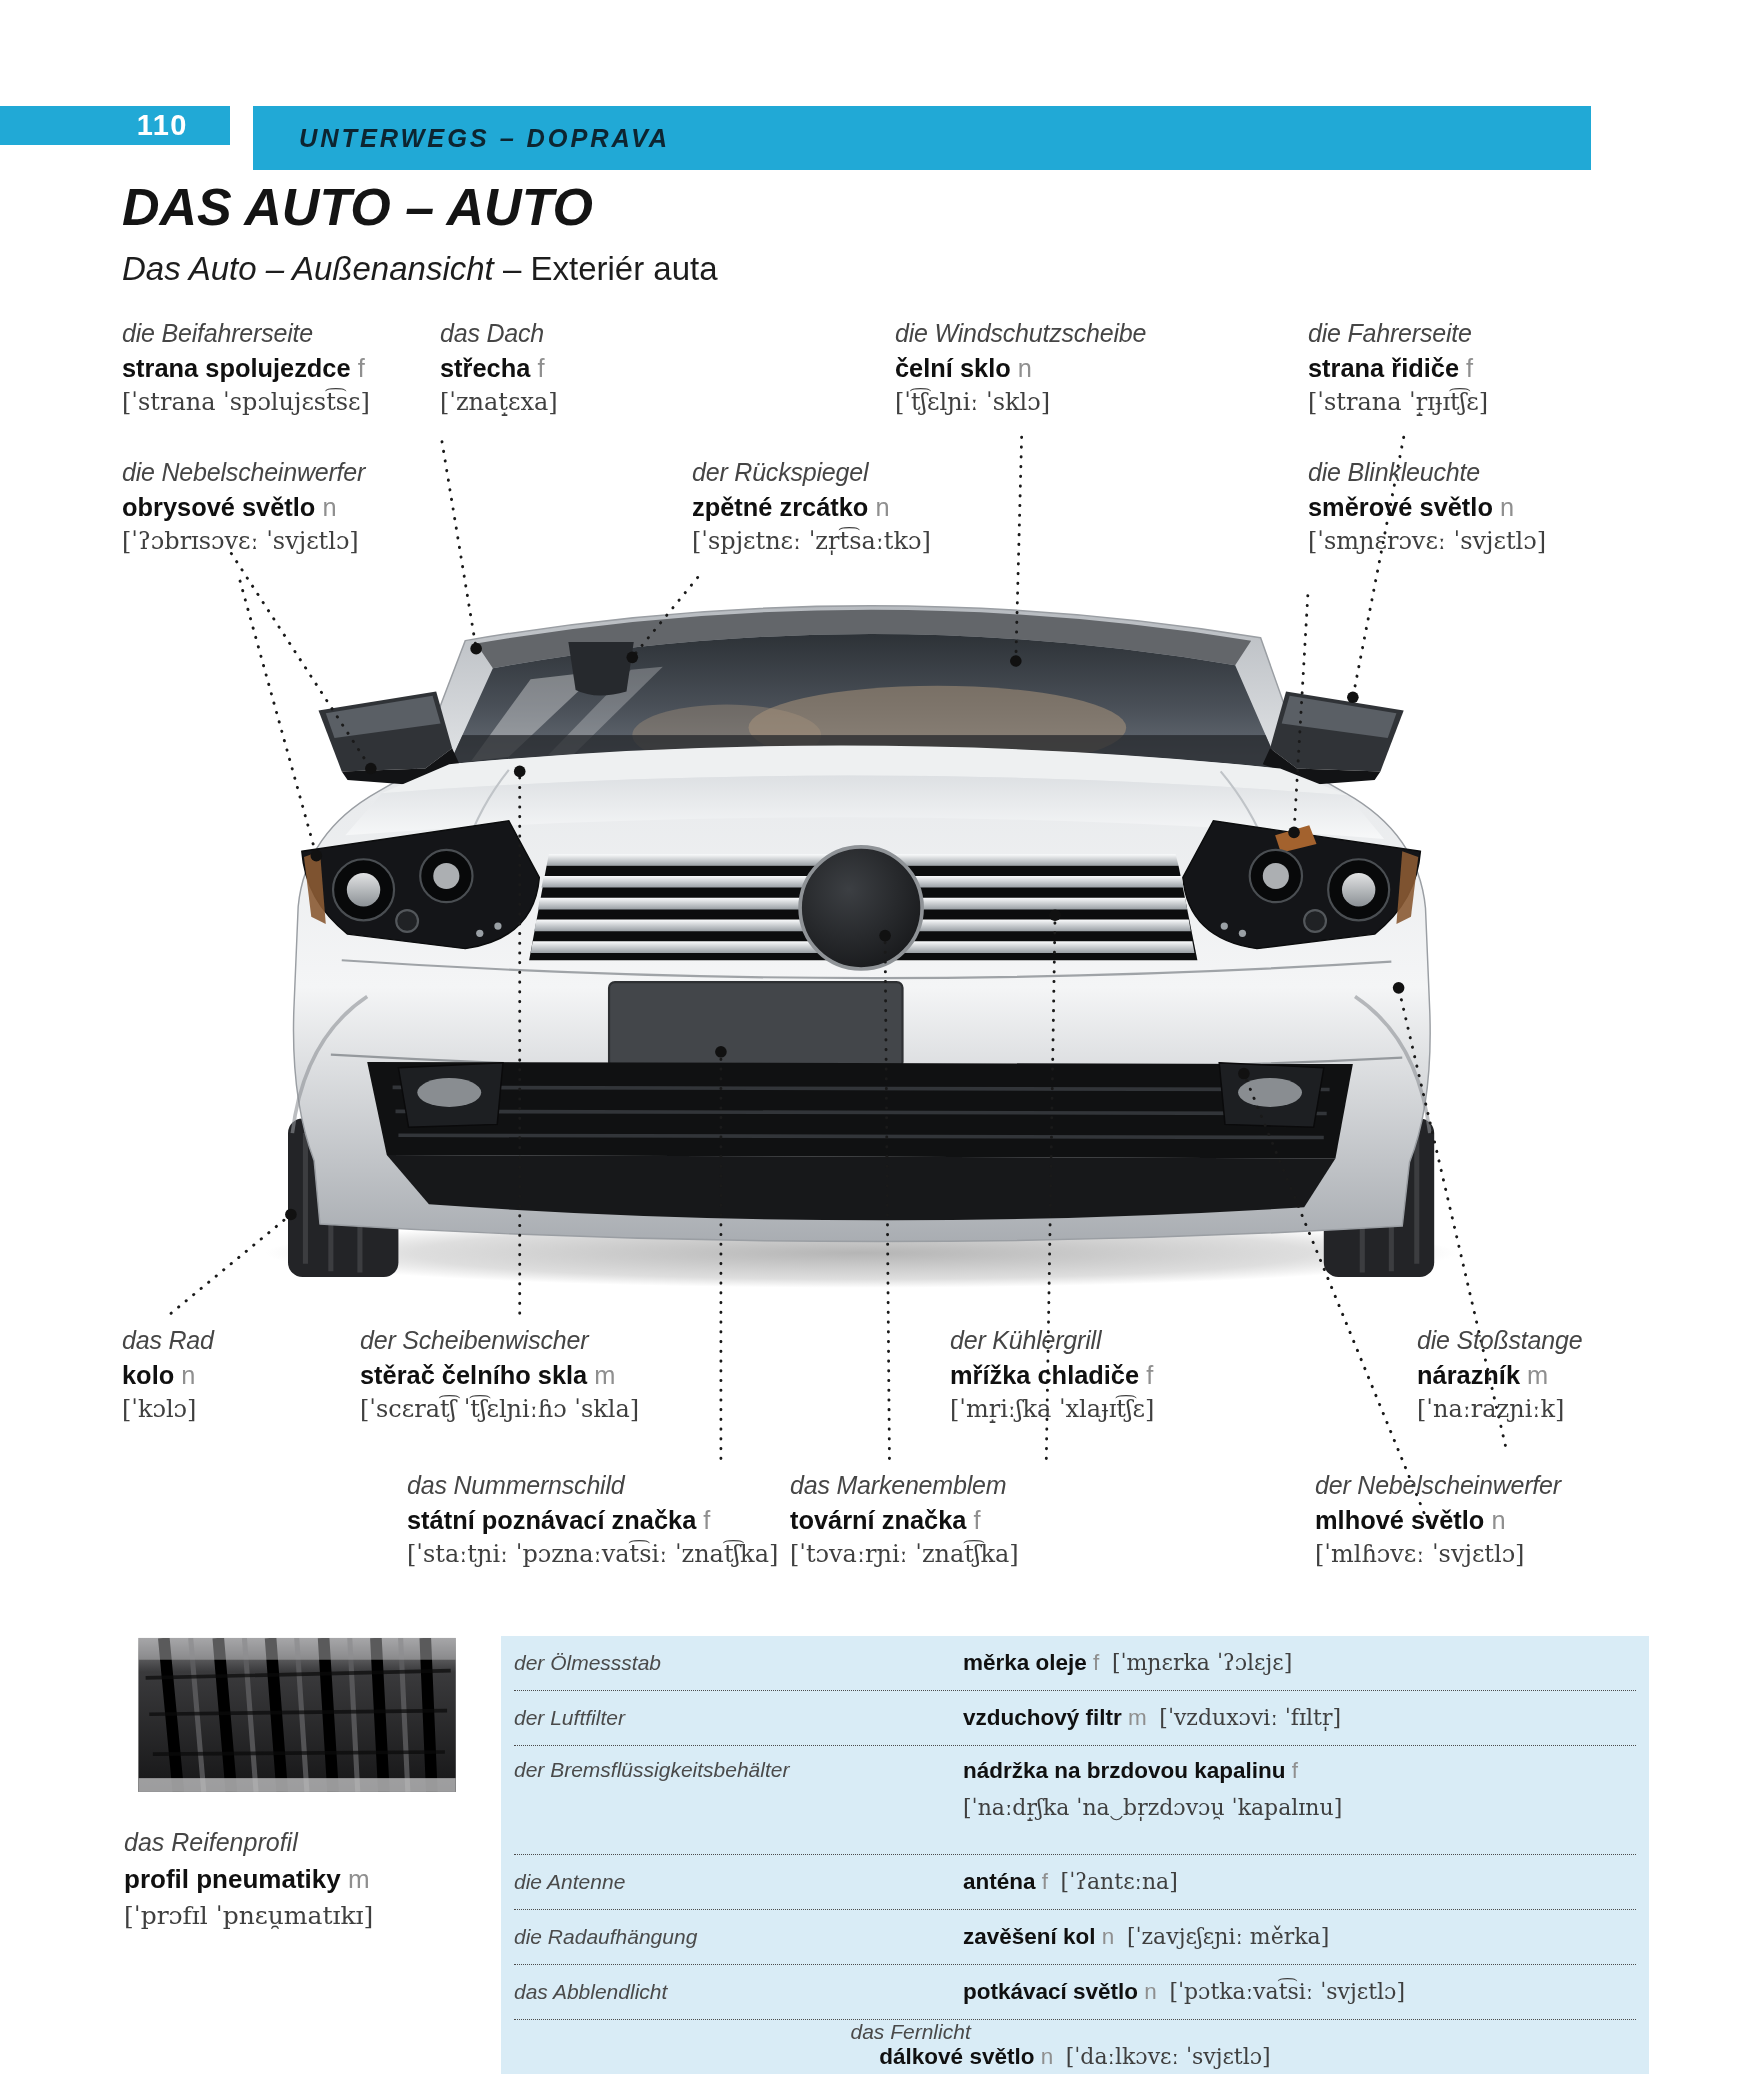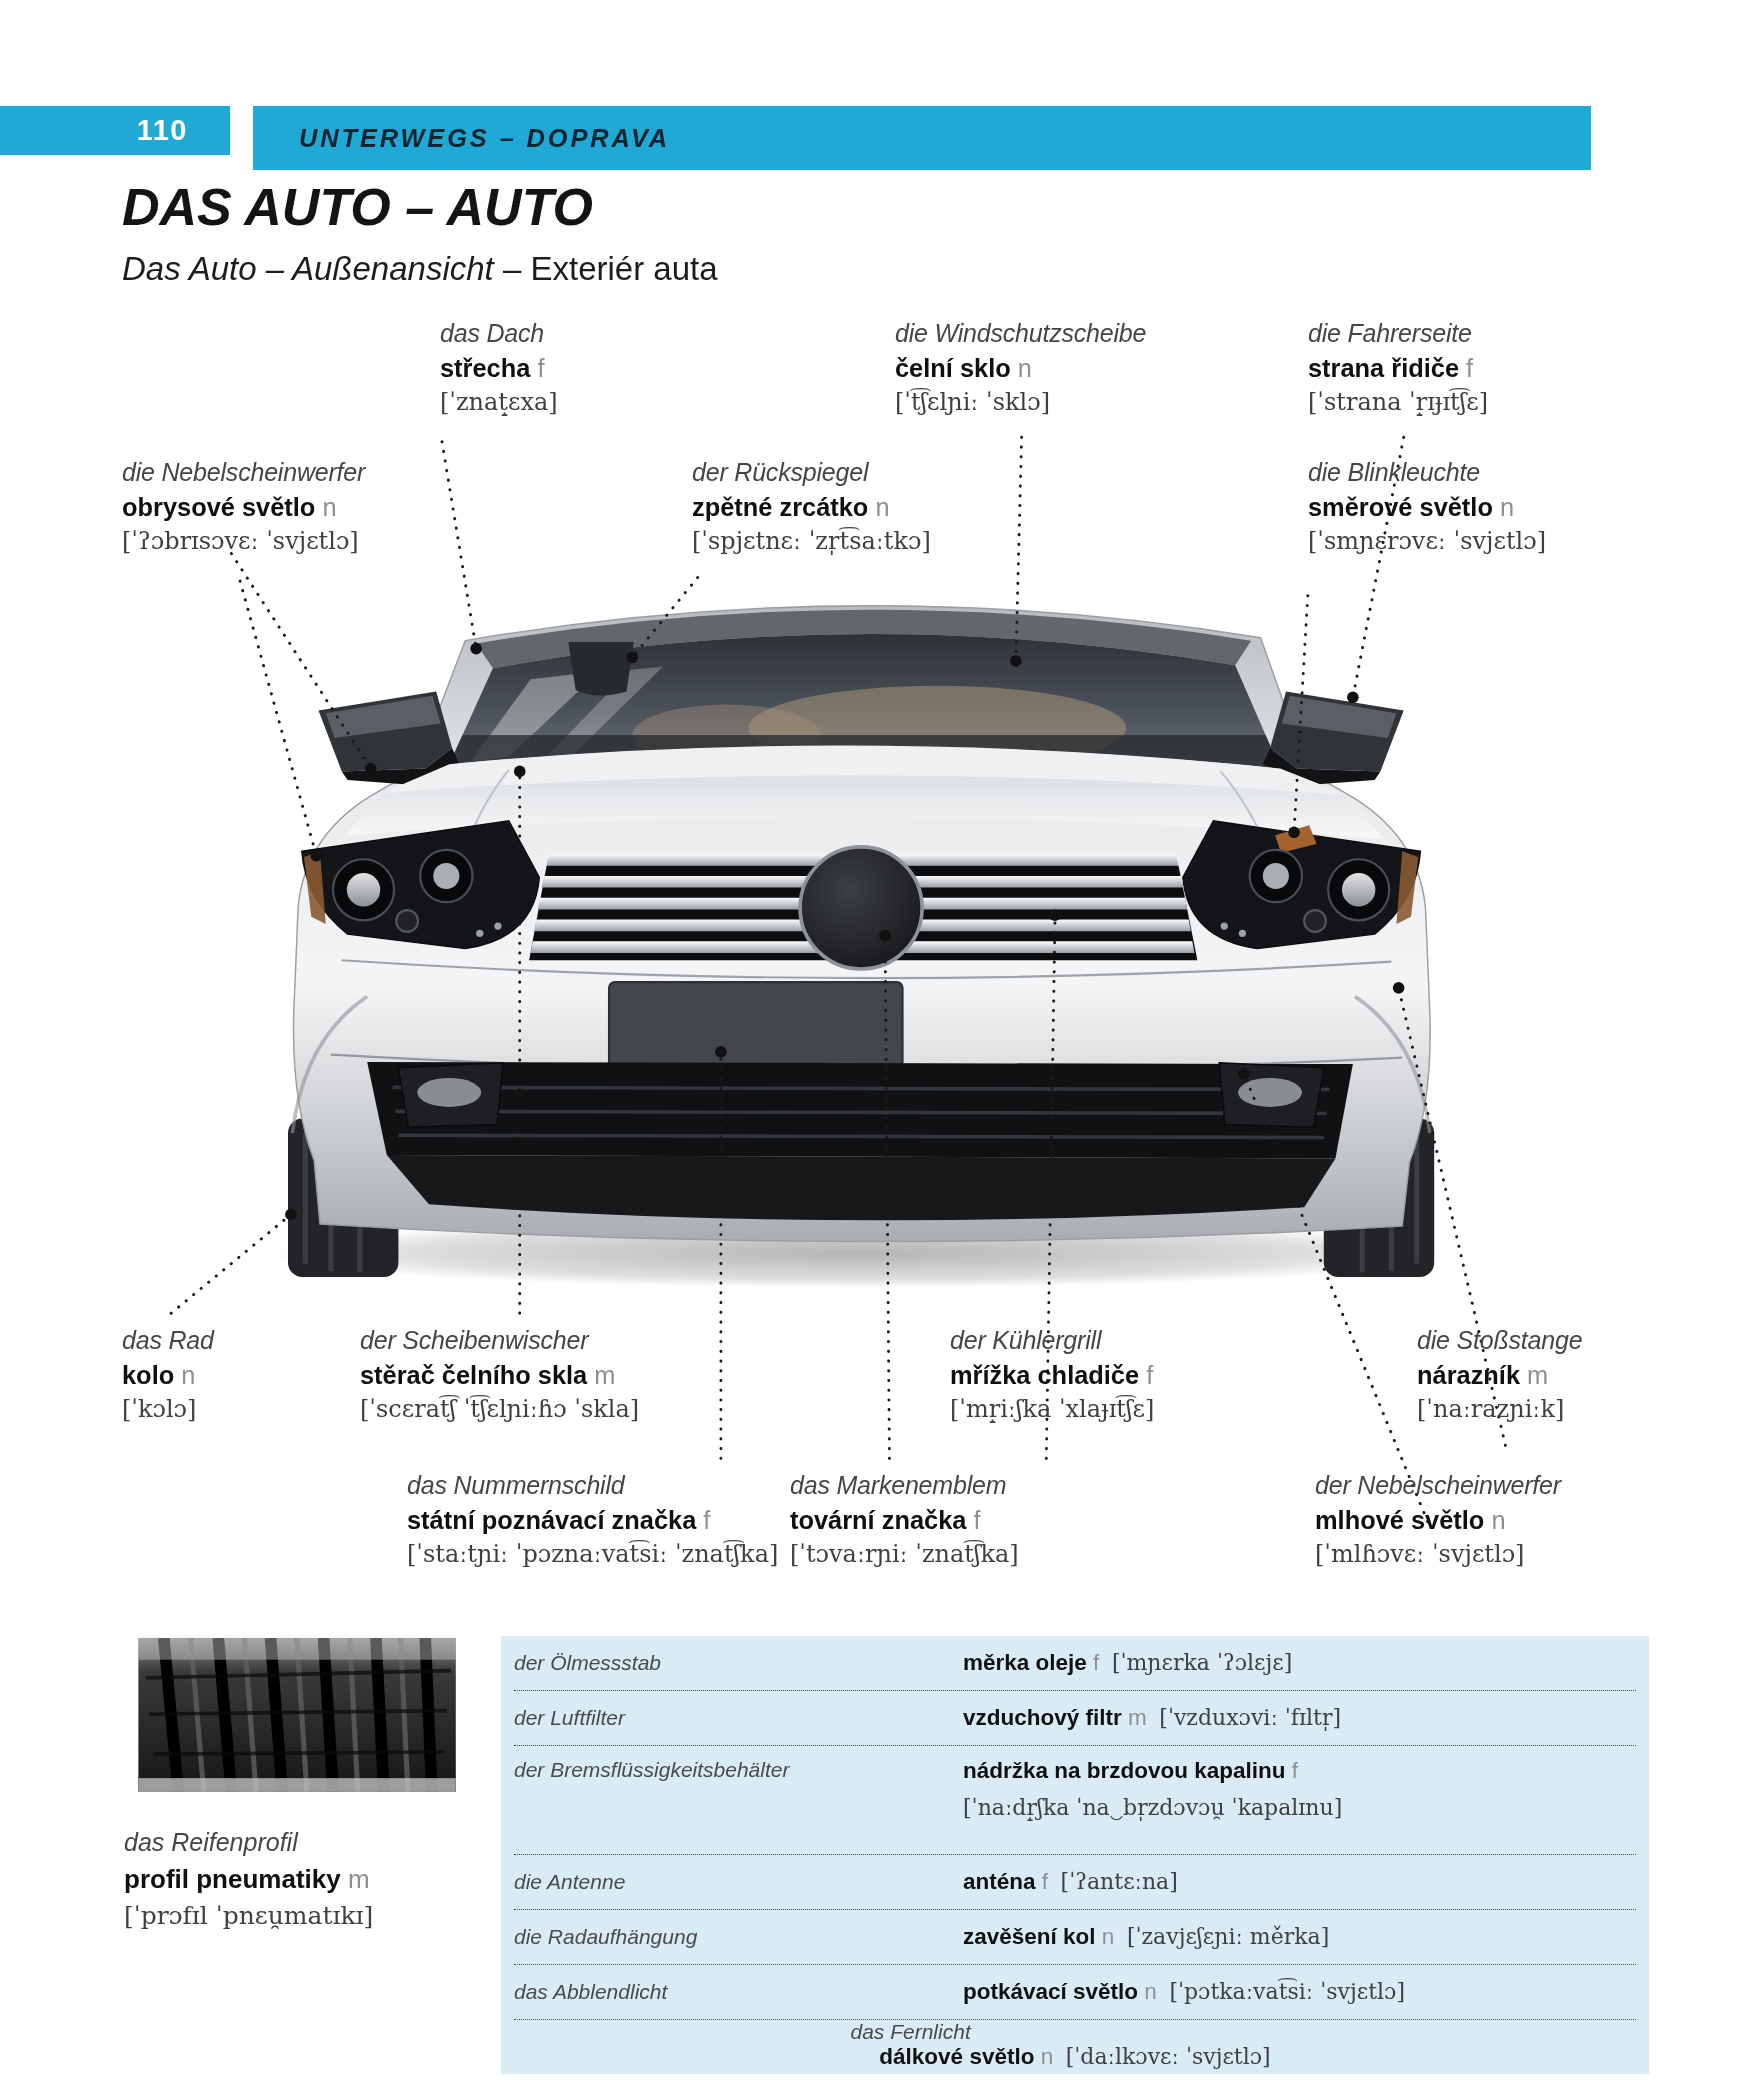--- a/index.html
+++ b/index.html
@@ -1,19 +1,19 @@
 <!DOCTYPE html>
 <html style="font-size:11.6px"><head>
 <meta charset="utf-8">
 <style>
   html,body{margin:0;padding:0;background:#ffffff;}
   .page{position:relative;width:1744px;height:2097px;background:#fff;overflow:hidden;
         font-family:"Liberation Sans",sans-serif;}
   
-  .pagenum-block{position:absolute;left:0;top:106px;width:230px;height:49px;
+  .pagenum-block{position:absolute;left:0;top:106px;width:230px;height:39px;
         display:flex;align-items:center;justify-content:flex-end;padding-right:42px;box-sizing:border-box;}
   .section-block{position:absolute;left:253px;top:106px;width:1338px;height:64px;
         display:flex;align-items:center;padding-left:46px;box-sizing:border-box;text-align:right;}
   .pagenum{color:#ffffff;font-size:29px;font-weight:bold;letter-spacing:1.5px;}
   .section-title{color:#0d2531;font-size:25.4px;font-weight:bold;font-style:italic;letter-spacing:2.9px;}
   
   .title{position:absolute;left:122px;top:177px;font-size:52px;font-weight:bold;font-style:italic;
         color:#141414;letter-spacing:0px;}
   .subtitle{position:absolute;left:122px;top:250px;font-size:33px;color:#1d1d1d;}
   .subtitle .it{font-style:italic;font-weight:500;}
@@ -269,20 +269,25 @@
   <div class="pagenum-block txt" style="background:#21a9d6">
     <span class="pagenum">110</span>
   </div>
   <div class="section-block txt" style="background:#21a9d6">
     <span class="section-title">UNTERWEGS – DOPRAVA</span>
   </div>
 
   <div class="title txt">DAS AUTO – AUTO</div>
   <div class="subtitle txt"><span class="it">Das Auto – Außenansicht</span><span> – </span><span>Exteriér auta</span></div>
 
+  <div class="lbl txt" style="left:122px;top:317px">
+    <div class="de">die Beifahrerseite</div>
+    <div class="cz"><span>strana spolujezdce</span> <span class="g">f</span></div>
+    <div class="ipa">[ˈstrana ˈspɔlujɛst͡sɛ]</div>
+  </div>
   <div class="lbl txt" style="left:440px;top:317px">
     <div class="de">das Dach</div>
     <div class="cz"><span>střecha</span> <span class="g">f</span></div>
     <div class="ipa">[ˈznat̝ɛxa]</div>
   </div>
   <div class="lbl txt" style="left:895px;top:317px">
     <div class="de">die Windschutzscheibe</div>
     <div class="cz"><span>čelní sklo</span> <span class="g">n</span></div>
     <div class="ipa">[ˈt͡ʃɛlɲiː ˈsklɔ]</div>
   </div>

